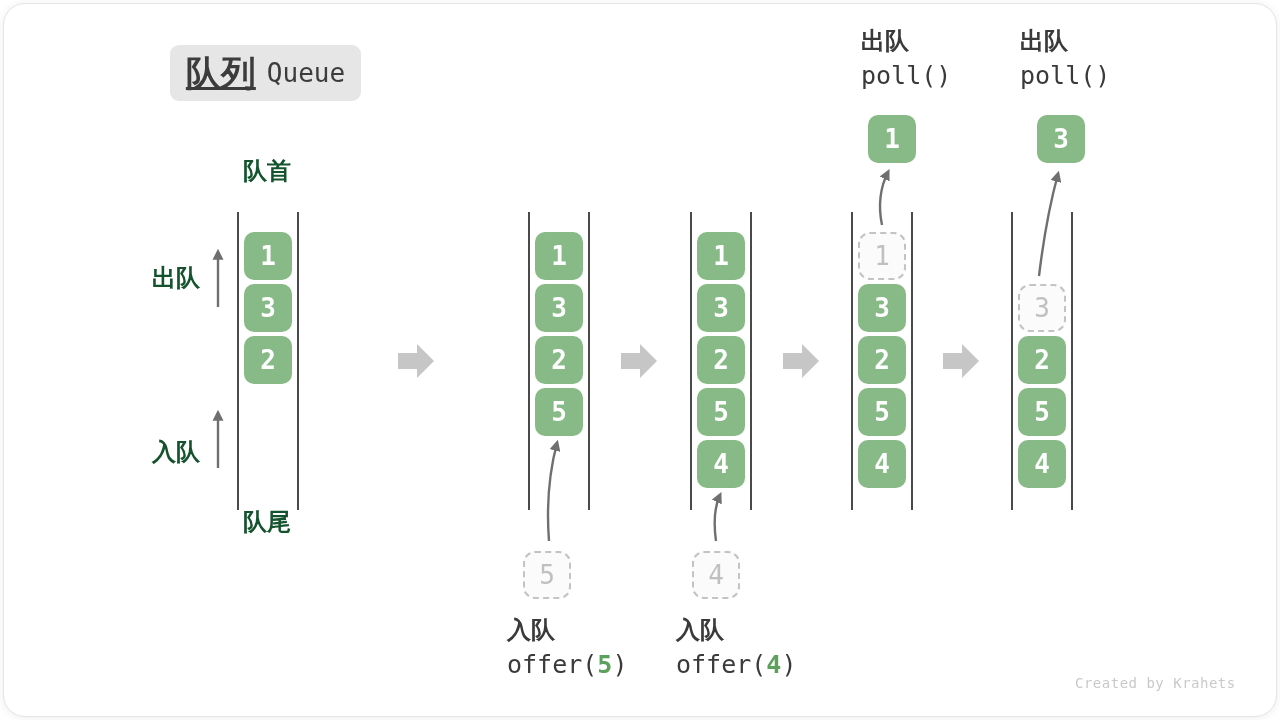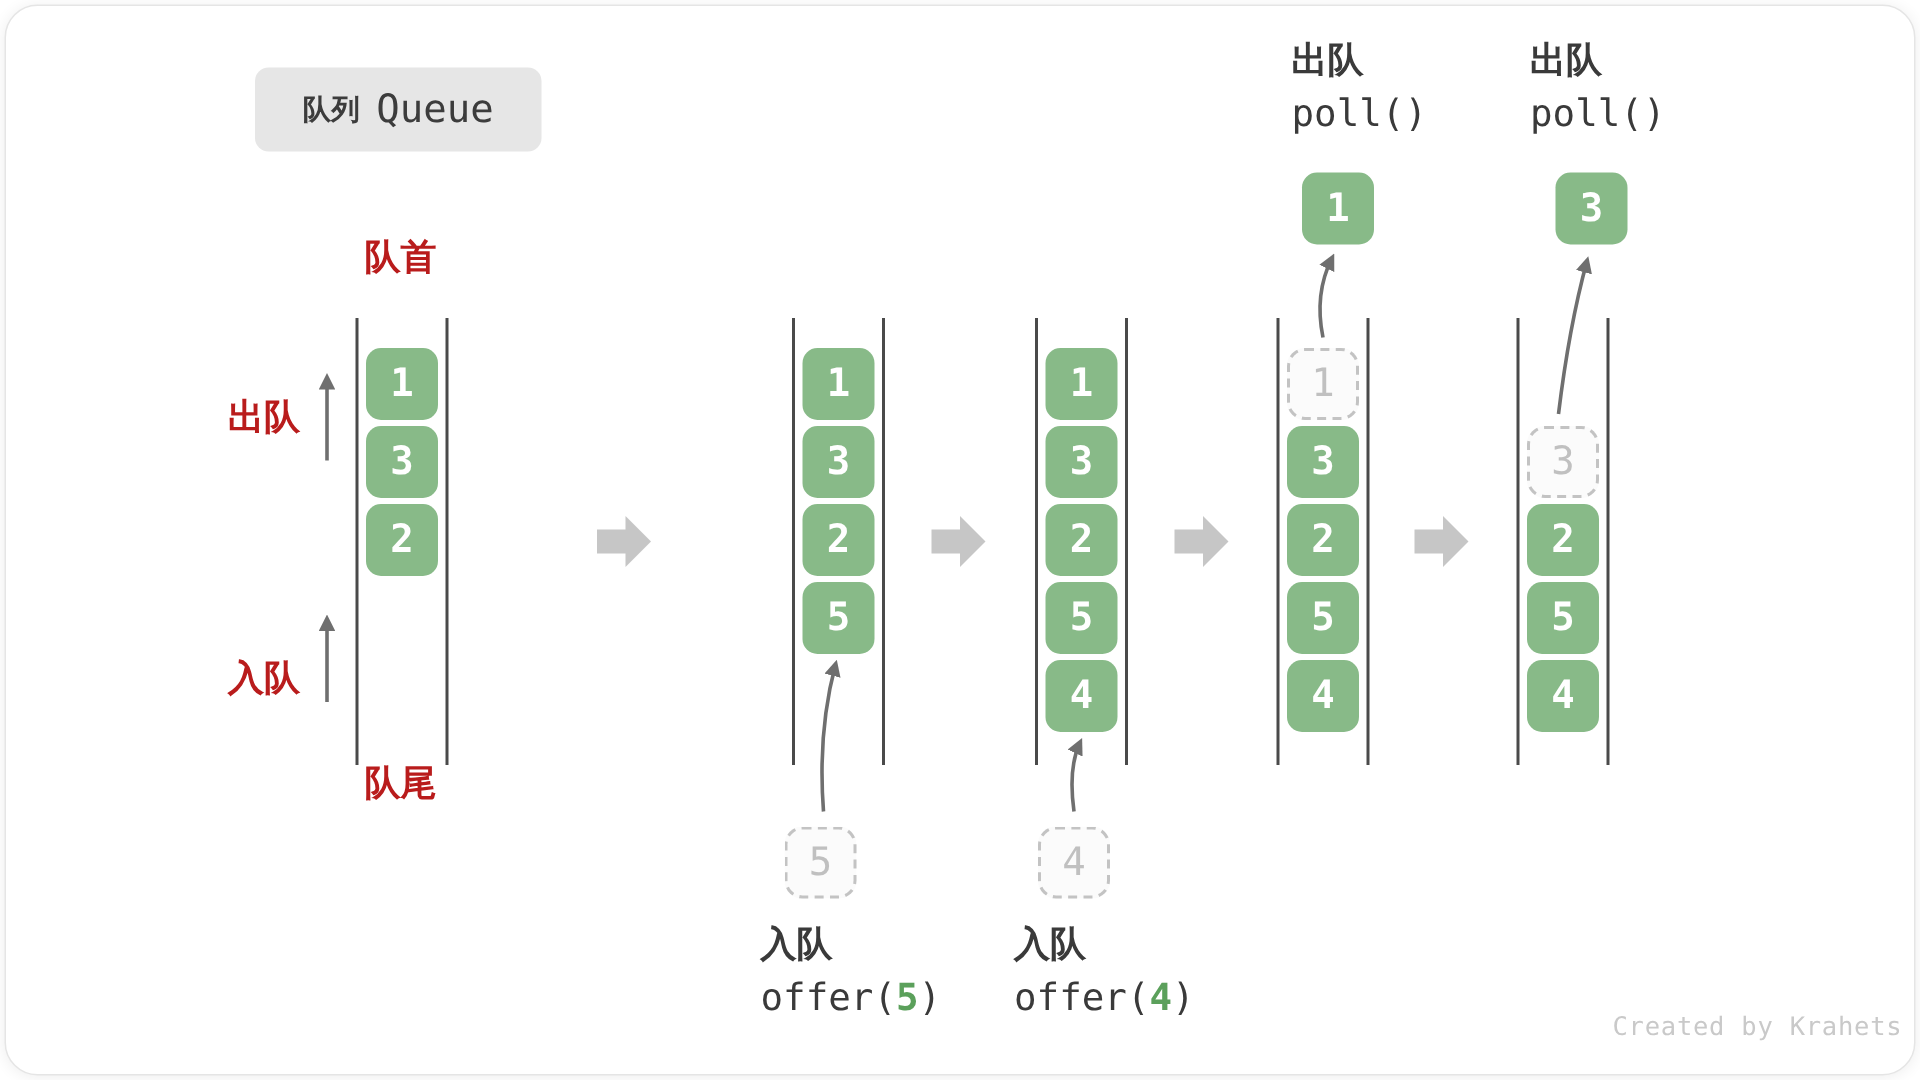--- a/index.html
+++ b/index.html
@@ -4,44 +4,44 @@
 <style>
   html,body{margin:0;padding:0;background:#fff;}
   .stage{position:relative;width:1280px;height:720px;background:#fff;overflow:hidden;
          font-family:"Liberation Sans",sans-serif;color:#3c3c3c;}
   .card{position:absolute;inset:3px;border-radius:22px;background:#fff;
         border:1px solid #e5e5e5;box-shadow:0 1px 10px rgba(0,0,0,.07);}
   .overlay{position:absolute;left:0;top:0;width:1280px;height:720px;pointer-events:none;}
 
   .badge{position:absolute;left:170px;top:45px;width:191px;height:56px;background:#e6e6e6;
          border-radius:9px;display:flex;align-items:center;justify-content:center;gap:11px;}
-  .badge .zh{font-size:19px;font-weight:700;color:#3c3c3c;}
+  .badge .zh{font-size:35px;font-weight:700;color:#3c3c3c;text-decoration:underline;}
   .badge .en{font-family:"DejaVu Sans Mono",monospace;font-size:26px;color:#3c3c3c;}
 
-  .lbl{position:absolute;font-size:24px;font-weight:700;color:#b91c1c;white-space:nowrap;}
+  .lbl{position:absolute;font-size:24px;font-weight:700;color:#14532d;white-space:nowrap;}
 
   .chan{position:absolute;top:212px;height:298px;width:62px;box-sizing:border-box;
         border-left:2px solid #4a4a4a;border-right:2px solid #4a4a4a;}
 
   .qbox{position:absolute;width:48px;height:48px;border-radius:10px;background:#88ba88;
         color:#fff;display:flex;align-items:center;justify-content:center;
         font-family:"DejaVu Sans Mono",monospace;font-size:26px;font-weight:700;}
   .dbox{position:absolute;width:48px;height:48px;box-sizing:border-box;border-radius:12px;
         border:2px dashed #c3c3c3;background:#fbfbfb;color:#c0c0c0;display:flex;
         align-items:center;justify-content:center;
         font-family:"DejaVu Sans Mono",monospace;font-size:26px;}
 
   .op{position:absolute;white-space:nowrap;}
   .op .zh{display:block;font-size:24px;font-weight:700;color:#3a3a3a;line-height:26px;}
   .op .code{display:block;margin-top:8px;font-family:"DejaVu Sans Mono",monospace;
             font-size:25px;color:#3a3a3a;line-height:28px;}
   .op .code .arg{color:#5ba05b;font-weight:700;}
 
   .watermark{position:absolute;left:1075px;top:675px;font-family:"DejaVu Sans Mono",monospace;
-             font-size:17px;color:#c9c9c9;letter-spacing:.5px;}
+             font-size:14px;color:#c9c9c9;letter-spacing:.5px;}
 </style>
 </head>
 <body>
 
 <div class="stage">
   <div class="card"></div>
 
   <svg class="overlay" viewBox="0 0 1280 720">
     <defs>
       <marker id="ah" viewBox="0 0 10 10" refX="7" refY="5" markerWidth="4.6" markerHeight="4.6" orient="auto-start-reverse">

